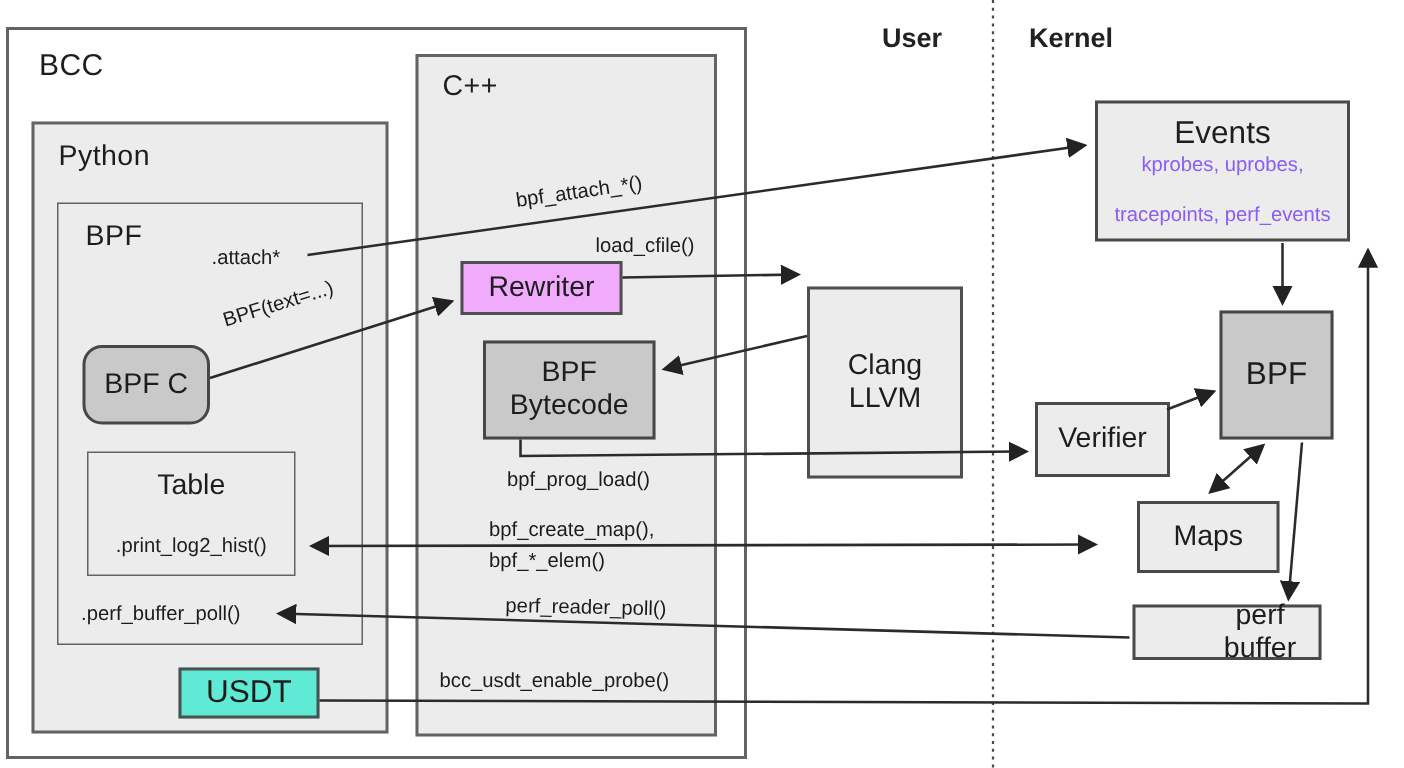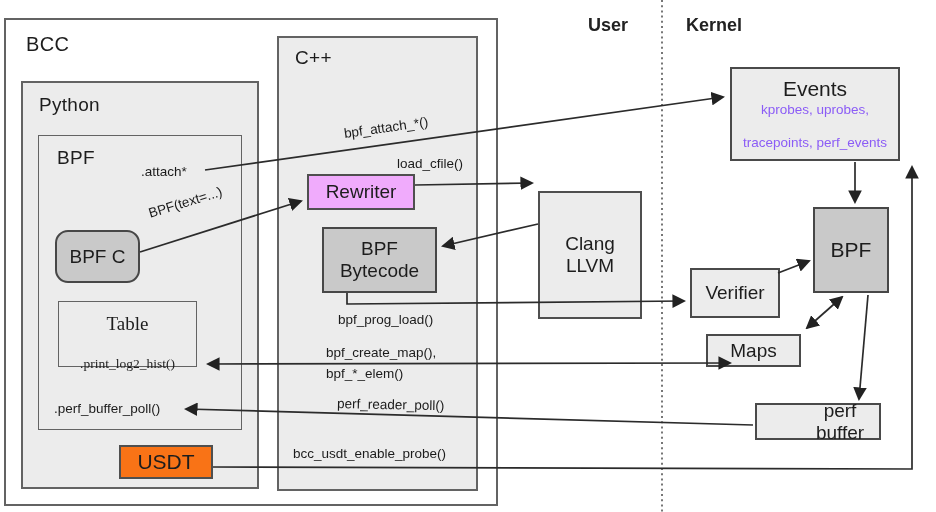--- a/index.html
+++ b/index.html
@@ -37,26 +37,26 @@
   </div>
 
   <div class="box" style="left:38px;top:135px;width:204px;height:295px;border-width:1.5px;">
     <span class="corner-label" style="left:18px;top:11px;font-size:19px;">BPF</span>
   </div>
 
   <div class="box dark center big" style="left:55px;top:230px;width:85px;height:53px;border-radius:13px;">
     <span>BPF C</span>
   </div>
 
-  <div class="box" style="left:58px;top:301px;width:139px;height:66px;border-width:1.5px;font-family:Liberation Serif, serif;">
+  <div class="box" style="left:58px;top:301px;width:139px;height:83px;border-width:1.5px;">
     <div class="tbl-title">Table</div>
     <div class="tbl-method">.print_log2_hist()</div>
   </div>
 
-  <div class="box center" style="left:119px;top:445px;width:94px;height:34px;background:#f97316;border-color:#4f4f4f;">
+  <div class="box center" style="left:119px;top:445px;width:94px;height:34px;background:#5eead4;border-color:#4f4f4f;">
     <span class="bigger">USDT</span>
   </div>
 
   <div class="box" style="left:277px;top:36px;width:201px;height:455px;">
     <span class="corner-label" style="left:16px;top:9px;font-size:19px;">C++</span>
   </div>
 
   <div class="box center big" style="left:307px;top:174px;width:108px;height:36px;background:#f0abfc;border-color:#4f4f4f;">
     <span>Rewriter</span>
   </div>
@@ -78,21 +78,21 @@
   </div>
 
   <div class="box dark center" style="left:813px;top:207px;width:76px;height:86px;">
     <span class="bigger">BPF</span>
   </div>
 
   <div class="box kbx center big" style="left:690px;top:268px;width:90px;height:50px;">
     <span>Verifier</span>
   </div>
 
-  <div class="box kbx center big" style="left:706px;top:334px;width:95px;height:33px;">
+  <div class="box kbx center big" style="left:758px;top:334px;width:95px;height:48px;">
     <span>Maps</span>
   </div>
 
   <div class="box kbx center big" style="left:755px;top:403px;width:126px;height:37px;padding-left:44px;">
     <span>perf buffer</span>
   </div>
 
   <div class="region-label" style="left:588px;top:15px;">User</div>
   <div class="region-label" style="left:686px;top:15px;">Kernel</div>
 

